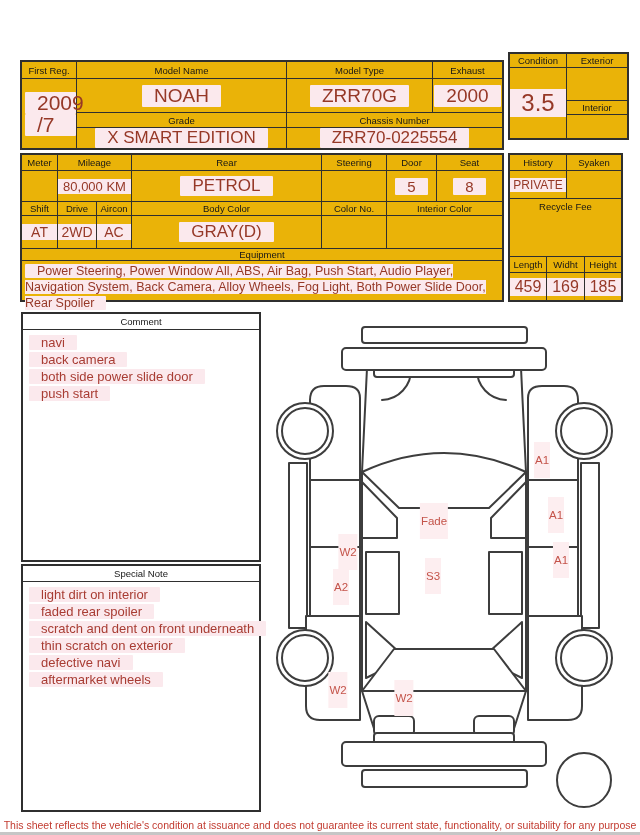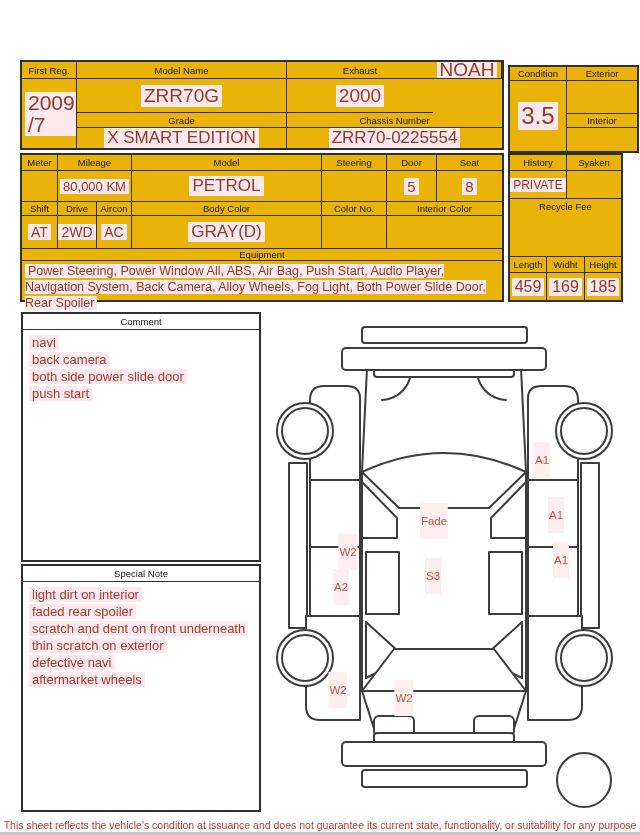--- a/index.html
+++ b/index.html
@@ -18,32 +18,32 @@
 
   .page-title{position:absolute;top:16px;left:0;width:100%;text-align:center;
     font-size:24px;letter-spacing:.5px;color:#141414}
 
   .tbl{position:absolute;border:2px solid var(--line);background:#eab308}
   .grid{display:grid;width:100%;height:100%}
   .cell{display:flex;align-items:center;justify-content:center;overflow:hidden}
   .lbl{font-size:9.5px;color:#161616;white-space:nowrap}
   .br{border-right:1px solid var(--line)}
   .bb{border-bottom:1px solid var(--line)}
-  .hl{background:var(--pink);color:var(--red);padding:0 3px;border-radius:1px;white-space:nowrap}
+  .hl{background:var(--pink);color:var(--red);padding:0 12px;border-radius:1px;white-space:nowrap}
 
   
   #b1{left:20px;top:60px;width:484px;height:90px}
   #b1 .grid{grid-template-columns:55px 210px 146px 1fr;grid-template-rows:17px 34px 15px 1fr}
   .firstreg-val{grid-row:2/5;grid-column:1;display:flex;flex-direction:column;justify-content:center;
     padding-left:3px;font-size:21px;line-height:22px}
   .v19{font-size:19px}.v17{font-size:17px}.v15{font-size:15px}.v14{font-size:14px}
   .v13{font-size:13px}.v12{font-size:12px}.v20{font-size:20px}.v24{font-size:24px}.v16{font-size:16px}
 
   
-  #cond{left:508px;top:65px;width:131px;height:88px}
+  #cond{left:508px;top:52px;width:121px;height:88px}
   #cond .grid{grid-template-columns:57px 1fr;grid-template-rows:14px 33px 14px 1fr}
   .cond-val{grid-row:2/5;grid-column:1}
 
   
   #b2{left:20px;top:153px;width:484px;height:149px;display:flex;flex-direction:column}
   .row2a{display:grid;grid-template-columns:36px 74px 190px 65px 50px 1fr;grid-template-rows:16px 30px;border-bottom:1px solid var(--line)}
   .row2b{display:grid;grid-template-columns:36px 39px 35px 190px 65px 1fr;grid-template-rows:14px 32px;border-bottom:1px solid var(--line)}
   .equip-h{height:14px;border-bottom:1px solid var(--line);display:flex;align-items:center;justify-content:center}
   .equip-t{flex:1;padding:2px 3px;font-size:12.5px;line-height:16px}
   .equip-t .hl{white-space:normal}
@@ -78,20 +78,21 @@
 </head>
 <body>
 
 <div class="sheet">
 
 
   <div class="tbl" id="b1">
     <div class="grid">
       <div class="cell lbl br bb">First Reg.</div>
       <div class="cell lbl br bb">Model Name</div>
+      <div class="cell lbl br bb">Model Type</div>
       <div class="cell lbl bb">Exhaust</div>
 
       <div class="firstreg-val br">
         <span class="hl">2009</span>
         <span class="hl">/7</span>
       </div>
       <div class="cell br bb v19">
           <span class="hl">NOAH</span>
         </div>
       <div class="cell br bb v19">
@@ -123,21 +124,21 @@
       <div class="cell bb" style="grid-column:2"></div>
       <div class="cell lbl bb" style="grid-column:2">Interior</div>
       <div class="cell" style="grid-column:2"></div>
     </div>
   </div>
 
   <div class="tbl" id="b2">
     <div class="row2a">
       <div class="cell lbl br bb">Meter</div>
       <div class="cell lbl br bb">Mileage</div>
-      <div class="cell lbl br bb">Model</div>
+      <div class="cell lbl br bb">Rear</div>
       <div class="cell lbl br bb">Steering</div>
       <div class="cell lbl br bb">Door</div>
       <div class="cell lbl bb">Seat</div>
 
       <div class="cell br"></div>
       <div class="cell br v13">
           <span class="hl">80,000 KM</span>
         </div>
       <div class="cell br v17">
           <span class="hl">PETROL</span>

